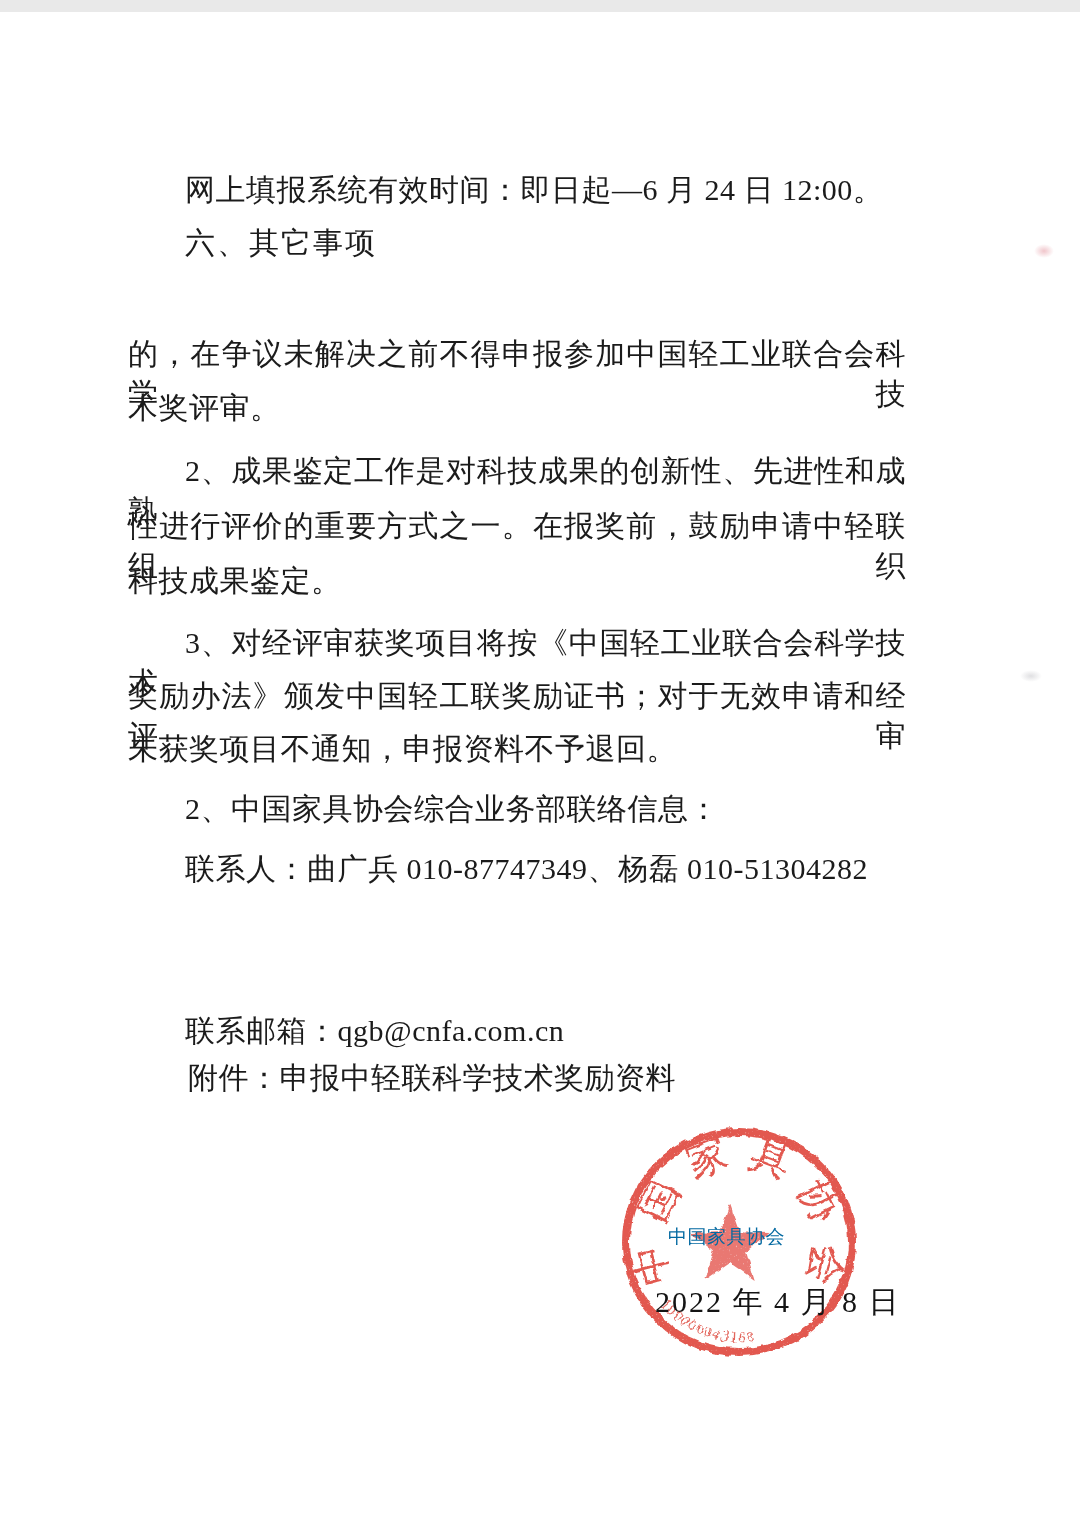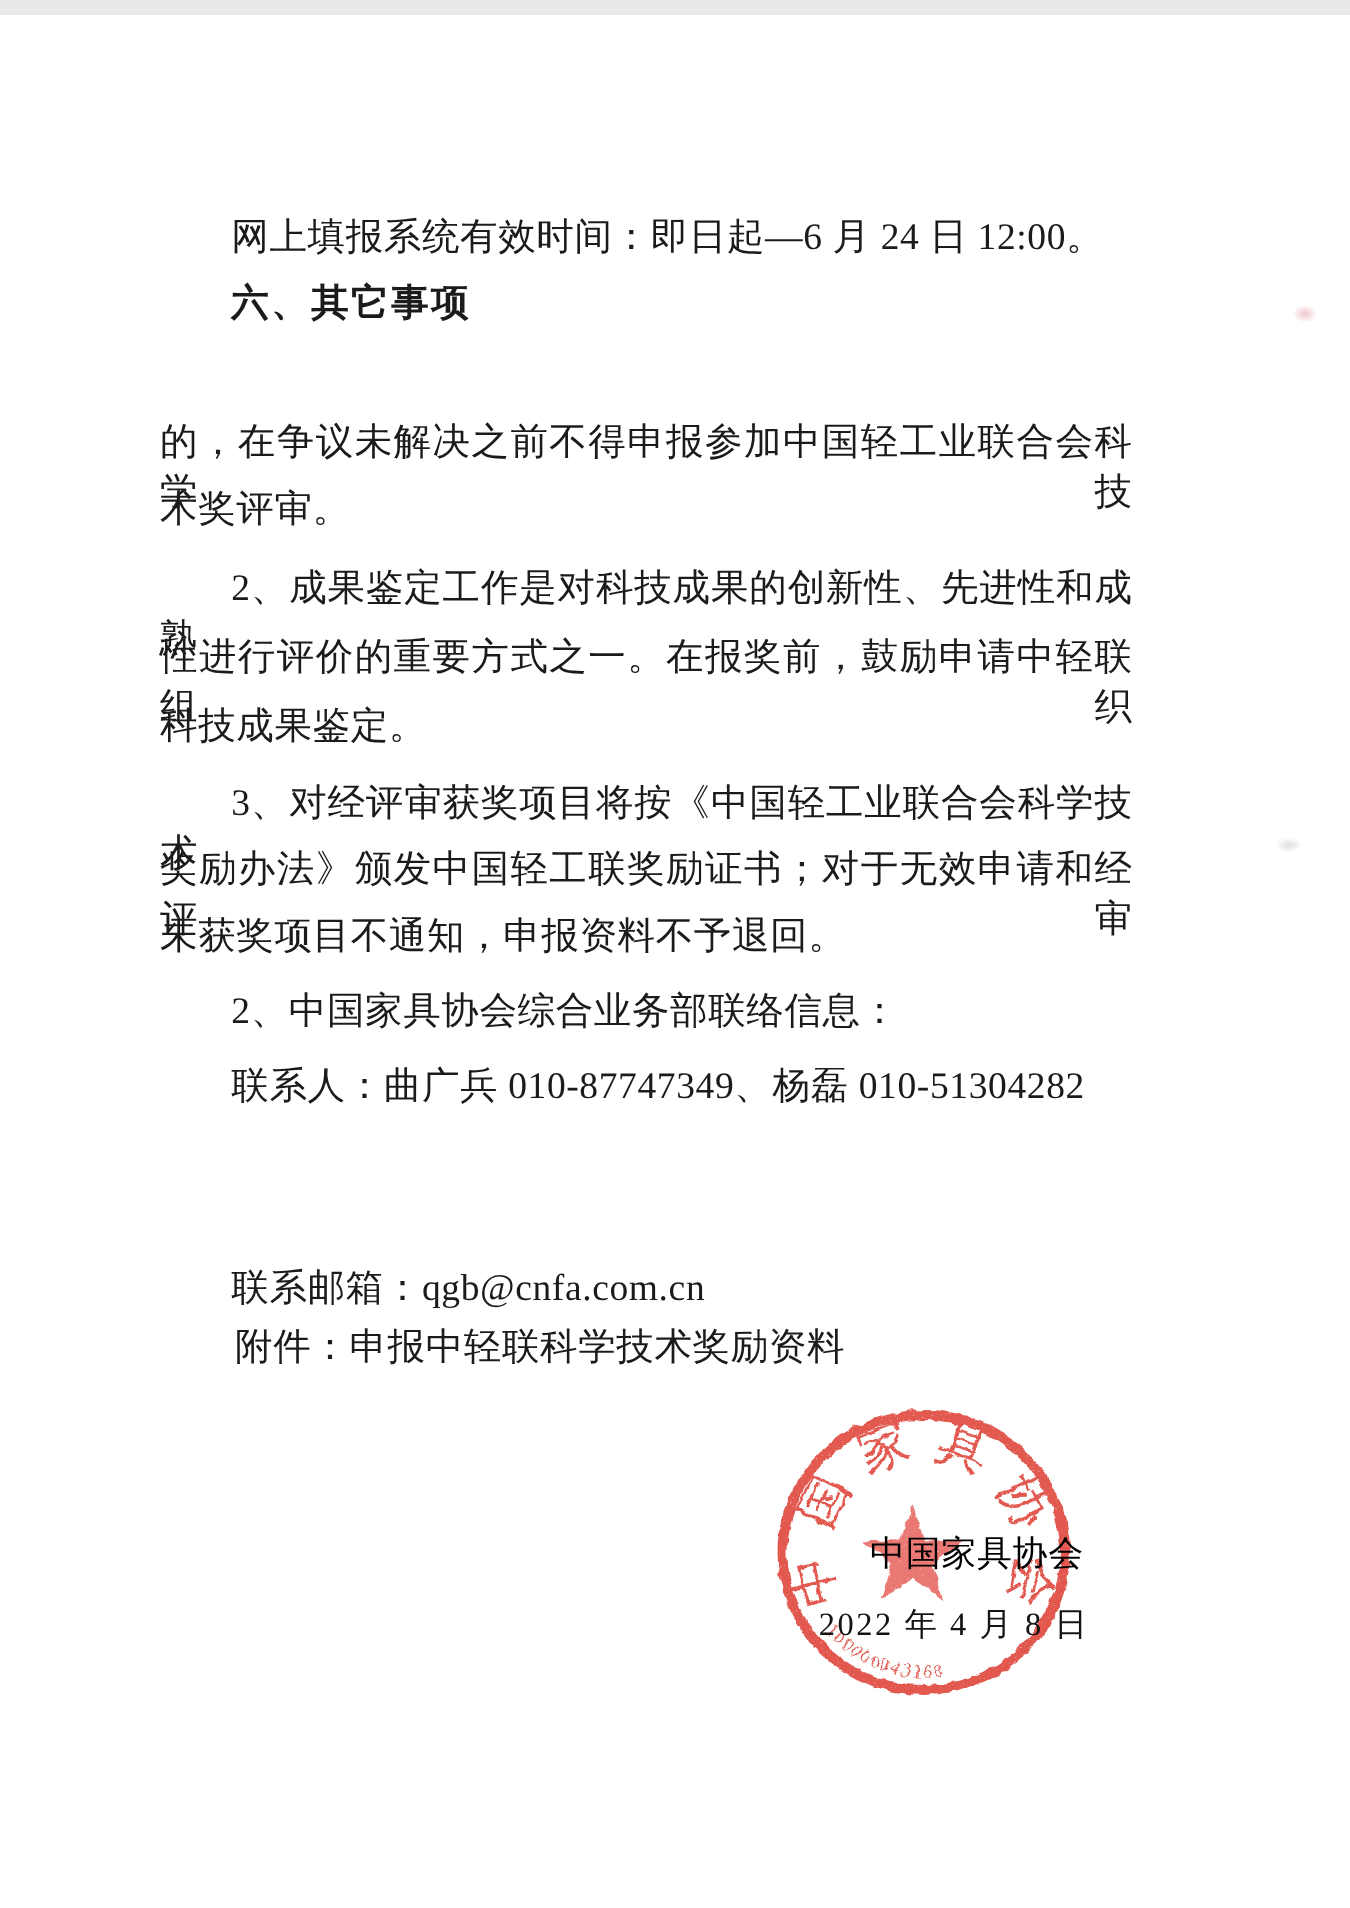--- a/index.html
+++ b/index.html
@@ -17,31 +17,31 @@
     left:128px;
     width:778px;
     font-size:30px;
     line-height:40px;
     letter-spacing:0.5px;
     white-space:normal;
   }
   .indent{ text-indent:57px; }
   .indent2{ text-indent:60px; }
   .fill{ text-align:justify; text-align-last:justify; }
-  .bold{ font-weight:bold; letter-spacing:2px; }
+  .bold{ font-weight:normal; letter-spacing:2px; }
   .sig-name{
     position:absolute;
-    left:696px; top:1212px;
-    font-size:28px; letter-spacing:0.5px;
-    color:#000000; z-index:3;
+    left:668px; top:1212px;
+    font-size:19px; letter-spacing:0.5px;
+    color:#0369a1; z-index:3;
   }
   .sig-date{
     position:absolute;
     left:655px; top:1270px;
-    font-size:26px; letter-spacing:2px;
+    font-size:30px; letter-spacing:2px;
     color:#141414; z-index:3;
   }
   .seal-svg{
     position:absolute;
     left:595px; top:1095px;
     z-index:2;
   }
   .artifact{ position:absolute; border-radius:50%; z-index:1; }
   .artifact-1{ left:1034px; top:232px; width:20px; height:14px;
     background:radial-gradient(ellipse at center, rgba(222,128,140,0.45), rgba(222,128,140,0) 70%); }

